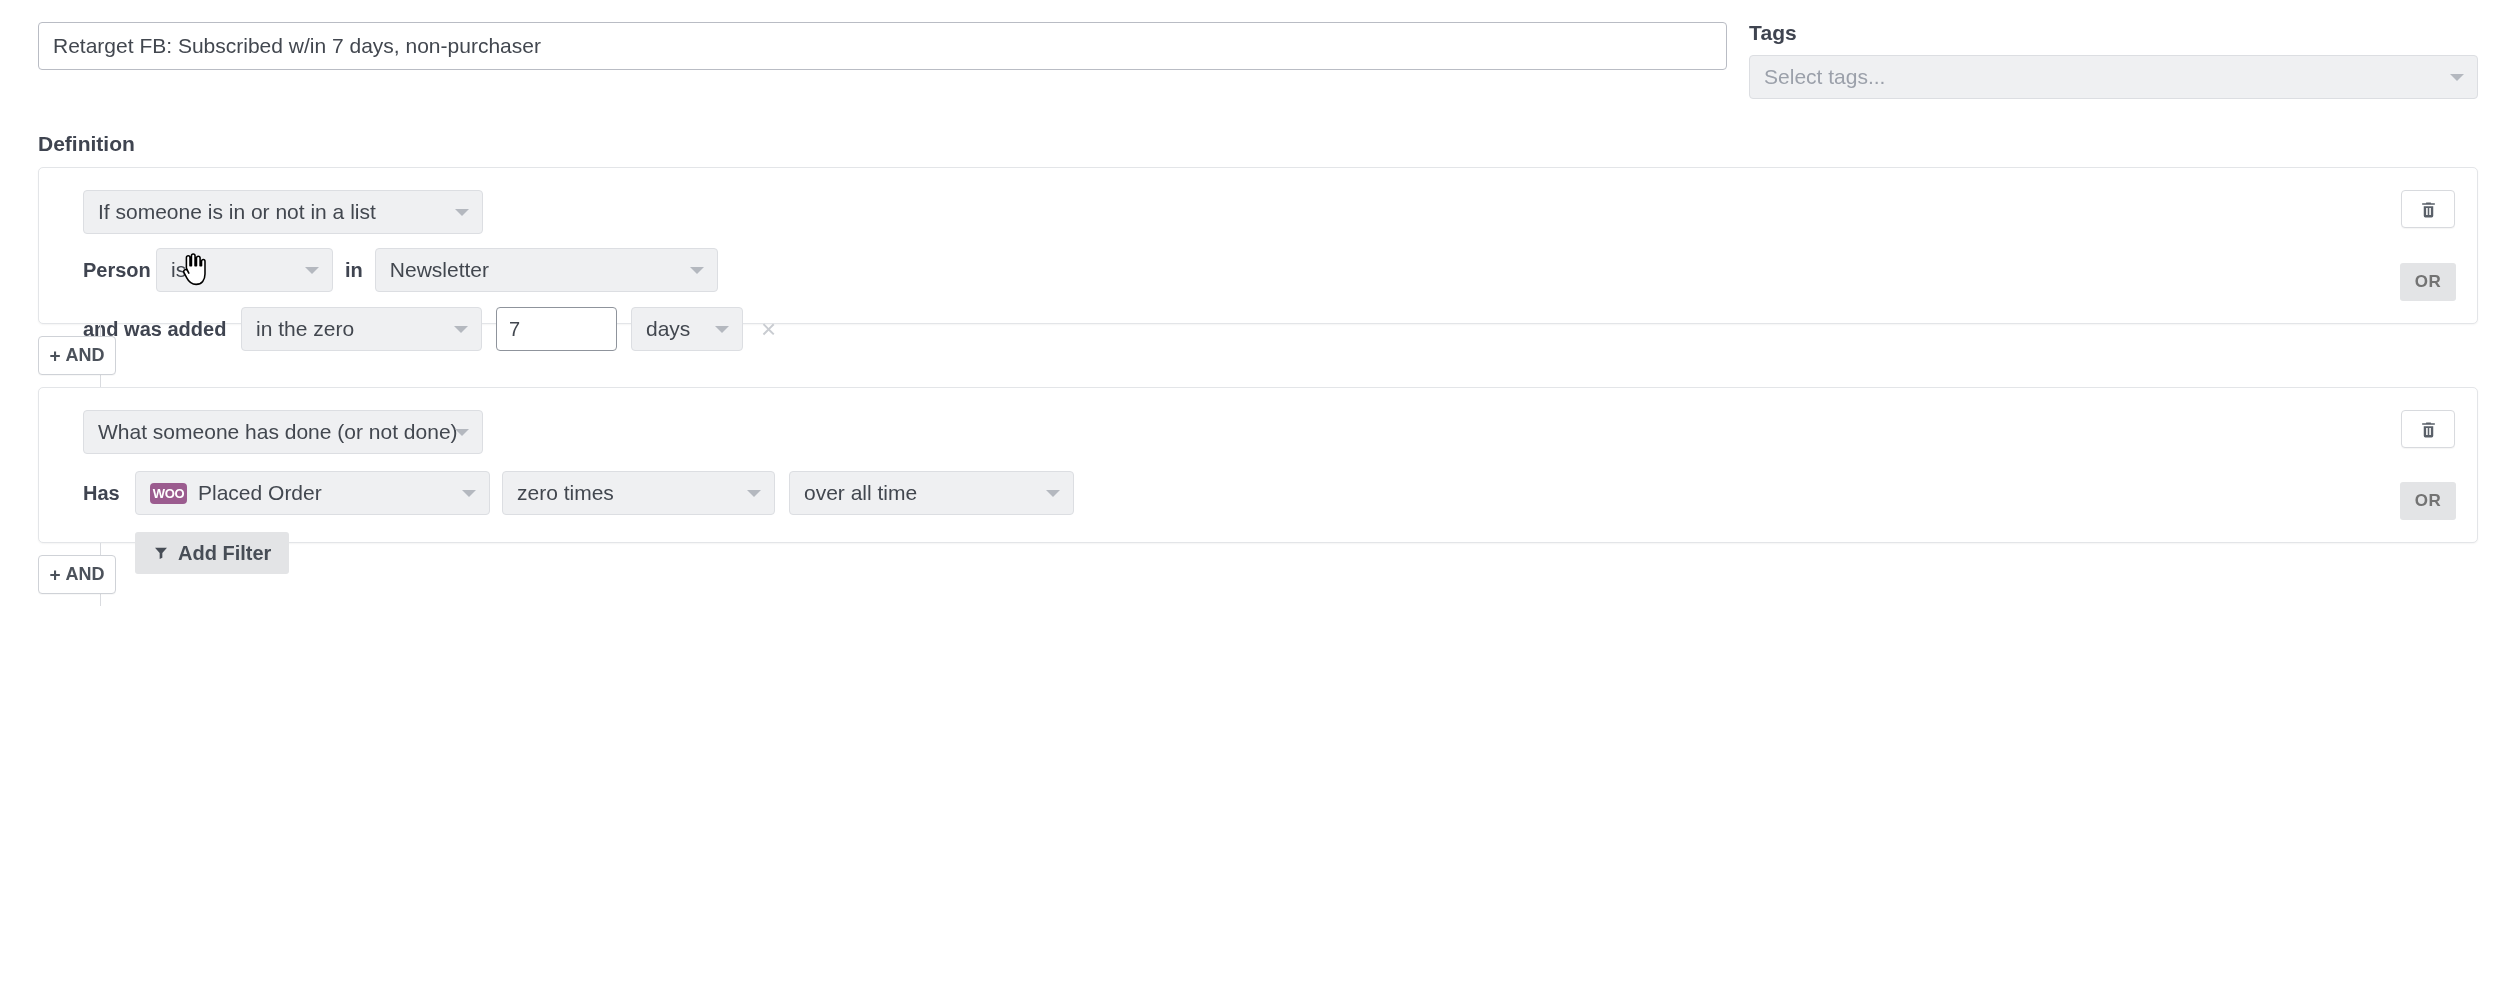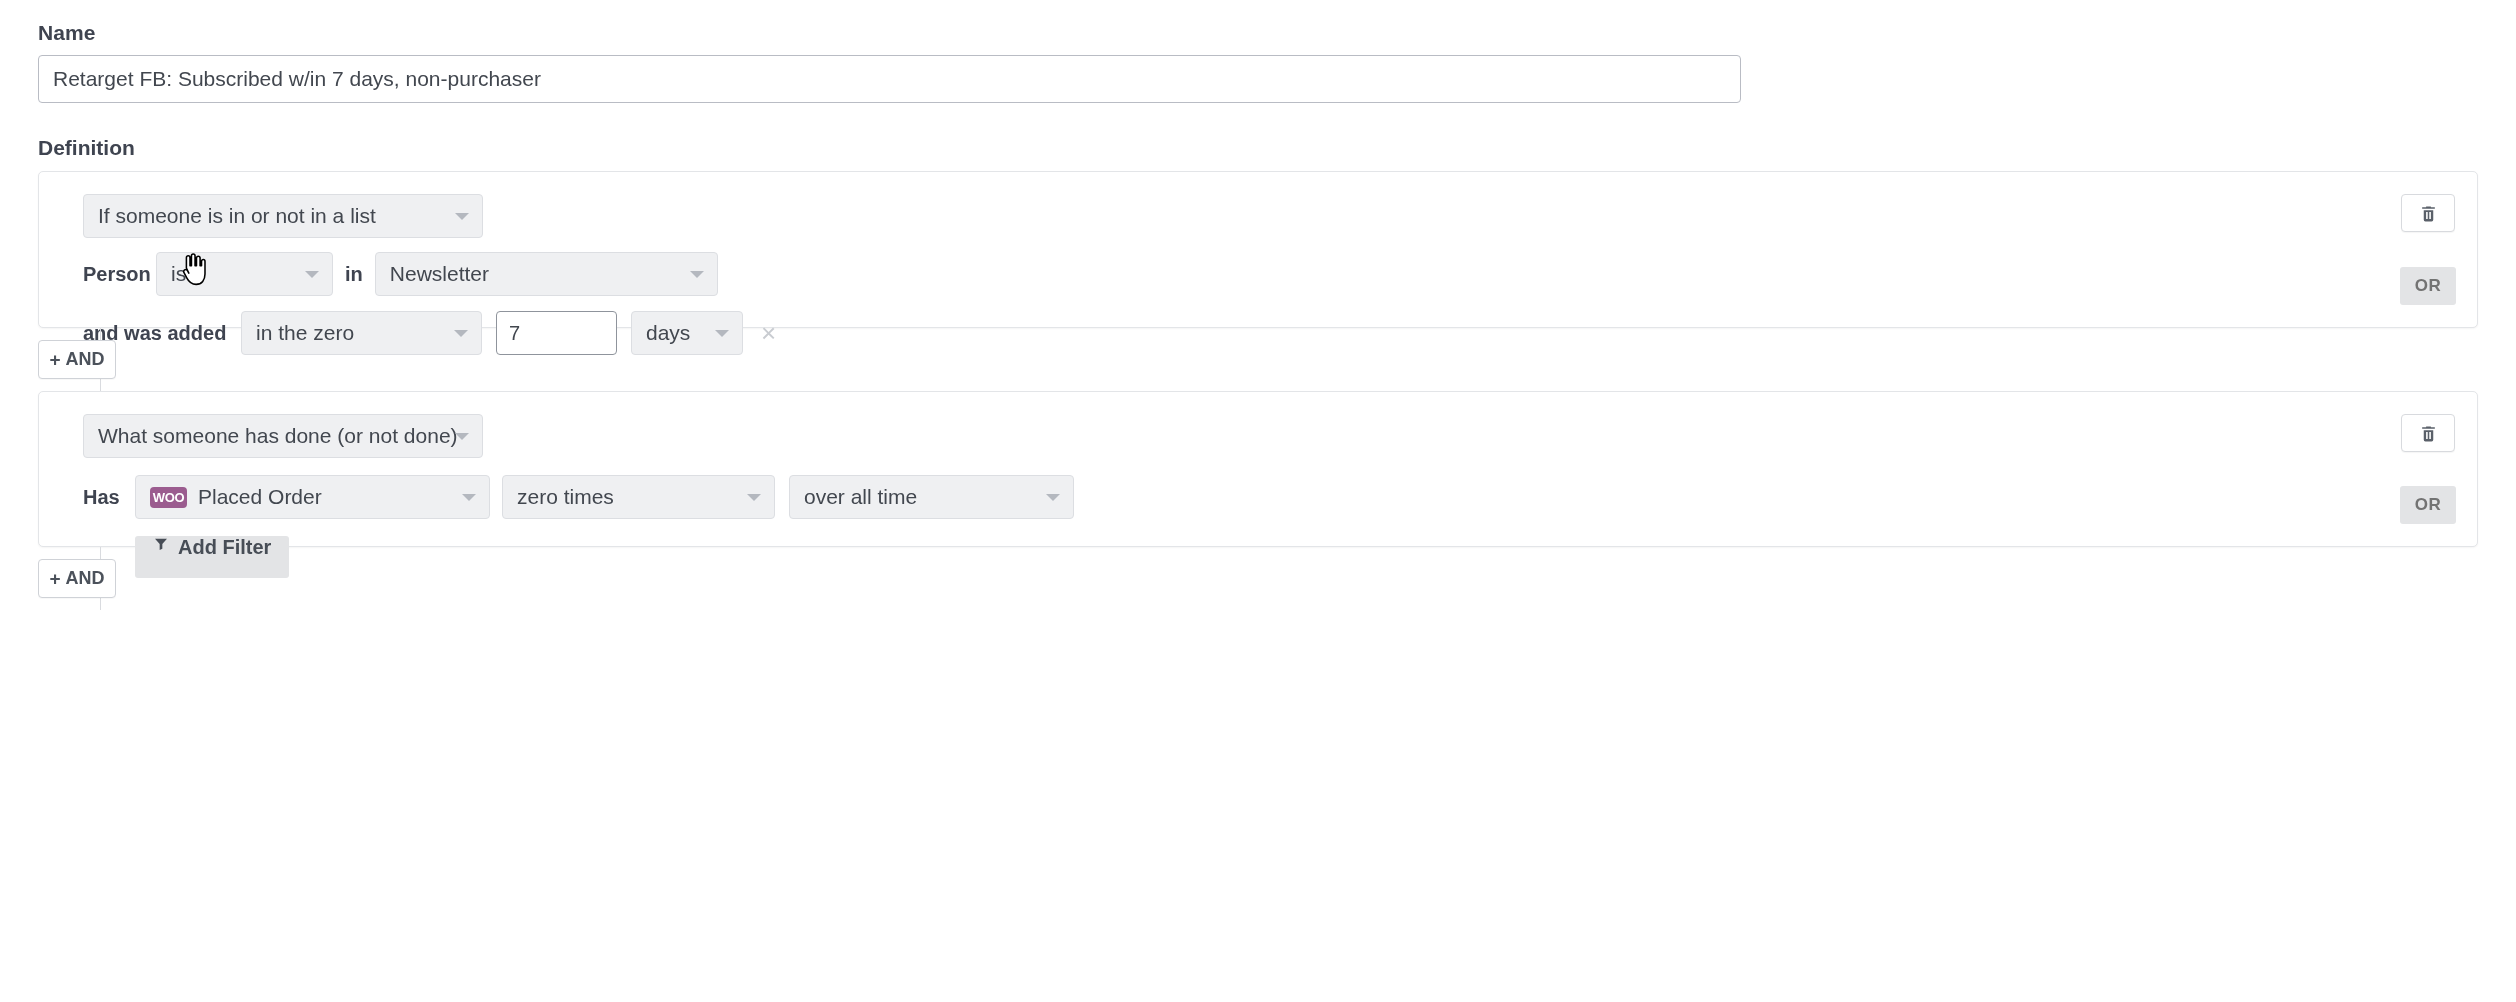--- a/index.html
+++ b/index.html
@@ -177,20 +177,21 @@
     font-size: 13px;
     font-weight: 700;
     letter-spacing: -.4px;
     margin-right: 11px;
     flex: 0 0 auto;
     font-family: "Liberation Sans", sans-serif;
   }
 
   .add-filter-btn {
     display: inline-flex;
+    align-items: center;
     height: 42px;
     padding: 0 18px;
     background: #e3e4e6;
     border: none;
     border-radius: 3px;
     font-size: 20px;
     font-weight: 700;
     color: #474d56;
     cursor: pointer;
     font-family: "Liberation Sans", sans-serif;
@@ -233,24 +234,30 @@
   }
 </style>
 </head>
 <body>
 
 <div class="page">
 
   <div class="top-row">
 
     <div class="field-col-name">
-      <div class="field-label">Name</div>
       <input class="text-input" type="text" value="Retarget FB: Subscribed w/in 7 days, non-purchaser" style="">
     </div>
 
+    <div class="field-col-tags">
+      <div class="field-label">Tags</div>
+      <div class="select-box placeholder-style">
+        <span>Select tags...</span>
+        <span class="caret"></span>
+      </div>
+    </div>
   </div>
 
   <div class="definition-wrap">
     <div class="definition-label">Definition</div>
 
     <div class="cond-card card1">
 
       <div class="main-select">
         <div class="select-box">
           <span>If someone is in or not in a list</span>

